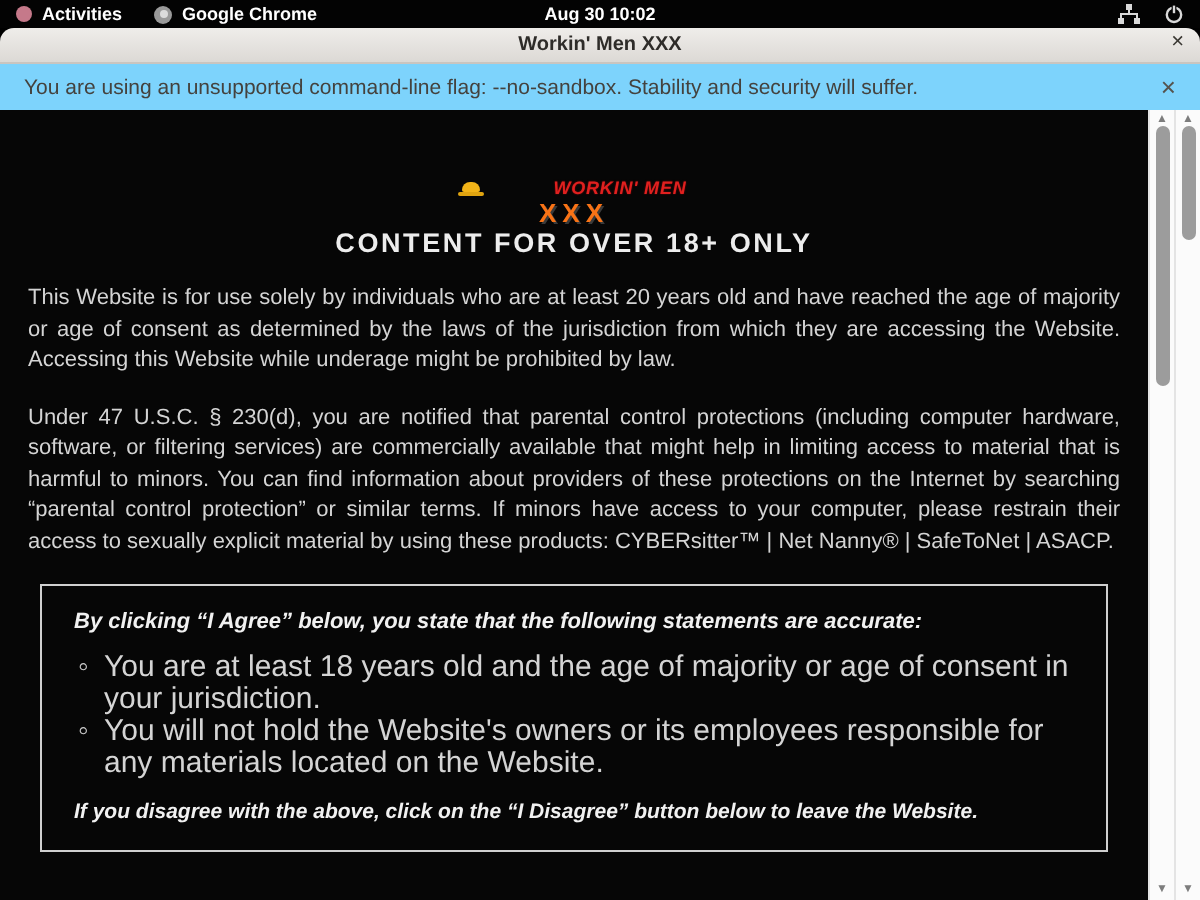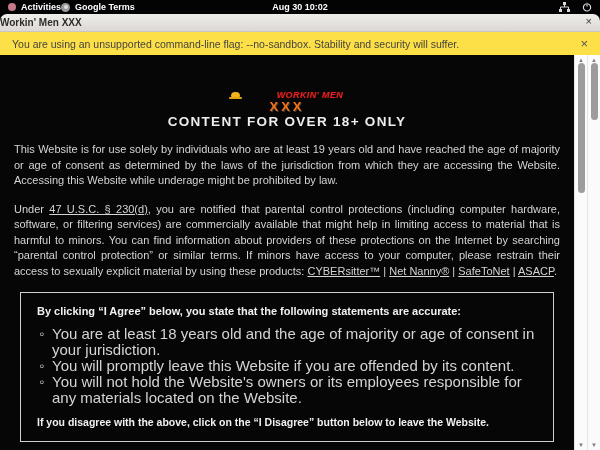--- a/index.html
+++ b/index.html
@@ -3,39 +3,39 @@
 <meta charset="utf-8">
 <style>
   * { margin:0; padding:0; box-sizing:border-box; }
   html,body { width:600px; height:450px; background:#000; overflow:hidden; }
   body { font-family:"Liberation Sans","DejaVu Sans",sans-serif; }
   .desktop { width:600px; height:450px; background:#000; position:relative; overflow:hidden; }
 
   
   .topbar { height:14px; background:#030303; color:#fff; display:flex; align-items:center;
             padding:0 8px; font-size:9px; font-weight:bold; position:relative; }
-  .tb-left { display:flex; align-items:flex-end; gap:0; }
+  .tb-left { display:flex; align-items:flex-end; gap:16px; }
   .tb-item { display:flex; align-items:center; gap:5px; cursor:default; }
   .act-dot { width:8px; height:8px; border-radius:50%; background:#c5798a; display:inline-block; }
   .chrome-ico { width:9px; height:9px; border-radius:50%; background:#9a9a9a; position:relative; display:inline-block; }
   .chrome-ico::after { content:""; position:absolute; left:2.5px; top:2.5px; width:4px; height:4px;
             border-radius:50%; background:#dcdcdc; }
   .tb-clock { position:absolute; left:0; right:0; text-align:center; pointer-events:none; }
   .tb-right { margin-left:auto; display:flex; align-items:center; gap:12px; }
   .tb-right svg { display:block; }
 
   
   .titlebar { height:18px; background:linear-gradient(#efedea,#dcd9d5); border-radius:7px 7px 0 0;
-              display:flex; align-items:center; position:relative;
+              display:flex; align-items:center; justify-content:center; position:relative;
               border-bottom:1px solid #c9c5c0; }
   .win-title { font-size:10px; font-weight:bold; color:#2e2c29; }
   .win-close { position:absolute; right:8px; top:1px; font-size:11px; color:#3a3833; cursor:pointer; }
 
   
-  .infobar { height:23px; background:#fde047; display:flex; align-items:center; padding:0 12px;
+  .infobar { height:23px; background:#7dd3fc; display:flex; align-items:center; padding:0 12px;
              font-size:10.5px; color:#44423e; }
   .info-close { margin-left:auto; font-size:13px; color:#55534e; cursor:pointer; line-height:1; }
 
   
   .content-row { height:395px; display:flex; }
   .page { flex:1; background:#060606; color:#d6d6d6; padding:0 14px; overflow:hidden; }
 
   .sb { width:13px; background:#fbfbfb; border-left:1px solid #e4e4e4; position:relative; }
   .sb-arrow { position:absolute; left:0; right:0; text-align:center; font-size:6px; color:#7d7d7d;
               line-height:6px; cursor:pointer; }
@@ -52,45 +52,45 @@
                 background:#e0a410; border-radius:2px; }
   .brand { font-size:9px; font-weight:800; font-style:italic; color:#e0201f; letter-spacing:0.4px;
            text-shadow:0 0 1px #6d0b0b; white-space:nowrap;padding-left:34px; }
   .logo-xxx { font-size:13px; font-weight:800; color:#f97316; letter-spacing:3px; margin-top:-2px;
               text-shadow:1px 1px 0 #3a3a3a; }
 
   h1 { font-size:13.5px; font-weight:600; color:#ededed; letter-spacing:1.3px; text-align:center;
        }
 
   .para { font-size:11px; line-height:15.5px; text-align:justify; margin-top:13px; color:#d4d4d4; }
-  .lnk { color:#d4d4d4; text-decoration:underline; cursor:pointer; }
+  .lnk { color:#d4d4d4; cursor:pointer; }
 
   
   .agree-box { border:1px solid #cfcfcf; margin:13px 6px 0; padding:12px 16px 13px; }
-  .bold { font-weight:bold; color:#f1f1f1; }
+  .bold { font-weight:bold; color:#f1f1f1;font-style:italic; }
   .box-intro { font-size:11px; }
   .agree-box ul { list-style:none; margin-top:9px; }
   .agree-box li { font-size:15px; line-height:16px; padding-left:15px; position:relative; color:#d4d4d4; }
   .agree-box li::before { content:"◦"; position:absolute; left:2px; top:0; color:#c9c9c9; }
   .box-note { font-size:10.5px; margin-top:10px; }
 </style>
 </head>
 <body>
 
 <div class="desktop">
 
   <div class="topbar">
     <div class="tb-left">
       <div class="tb-item">
         <span class="act-dot"></span>
         <span>Activities</span>
       </div>
       <div class="tb-item">
         <span class="chrome-ico"></span>
-        <span>Google Terms</span>
+        <span>Google Chrome</span>
       </div>
     </div>
     <div class="tb-clock">Aug 30 10:02</div>
     <div class="tb-right">
       <span>
         <svg width="11" height="10" viewBox="0 0 11 10">
           <rect x="4" y="0" width="3" height="3" fill="#d9d9d9"></rect>
           <rect x="0" y="7" width="3" height="3" fill="#d9d9d9"></rect>
           <rect x="8" y="7" width="3" height="3" fill="#d9d9d9"></rect>
           <path d="M5.5 3v2M1.5 7V5h8v2" stroke="#d9d9d9" stroke-width="1" fill="none"></path>
@@ -123,29 +123,28 @@
       <div class="logo">
         <div class="logo-top">
           <span class="hat"></span>
           <span class="brand">WORKIN' MEN</span>
         </div>
         <div class="logo-xxx">XXX</div>
       </div>
 
       <h1>CONTENT FOR OVER 18+ ONLY</h1>
 
-      <p class="para">This Website is for use solely by individuals who are at least 19 years old and have reached the age of majority or age of consent as determined by the laws of the jurisdiction from which they are accessing the Website. Accessing this Website while underage might be prohibited by law.</p>
+      <p class="para">This Website is for use solely by individuals who are at least 20 years old and have reached the age of majority or age of consent as determined by the laws of the jurisdiction from which they are accessing the Website. Accessing this Website while underage might be prohibited by law.</p>
 
       <p class="para"><span>Under </span><a class="lnk">47 U.S.C. § 230(d)</a><span>, you are notified that parental control protections (including computer hardware, software, or filtering services) are commercially available that might help in limiting access to material that is harmful to minors. You can find information about providers of these protections on the Internet by searching “parental control protection” or similar terms. If minors have access to your computer, please restrain their access to sexually explicit material by using these products: </span><a class="lnk">CYBERsitter™</a><span> | </span><a class="lnk">Net Nanny®</a><span> | </span><a class="lnk">SafeToNet</a><span> | </span><a class="lnk">ASACP</a><span>.</span></p>
 
       <div class="agree-box">
         <p class="box-intro bold">By clicking “I Agree” below, you state that the following statements are accurate:</p>
         <ul>
           <li><span>You are at least 18 years old and the age of majority or age of consent in your jurisdiction.</span></li>
-          <li><span>You will promptly leave this Website if you are offended by its content.</span></li>
           <li><span>You will not hold the Website's owners or its employees responsible for any materials located on the Website.</span></li>
         </ul>
         <p class="box-note bold">If you disagree with the above, click on the “I Disagree” button below to leave the Website.</p>
 
       </div>
 
     </div>
 
     <div class="sb">
       <span class="sb-arrow up">▲</span>

